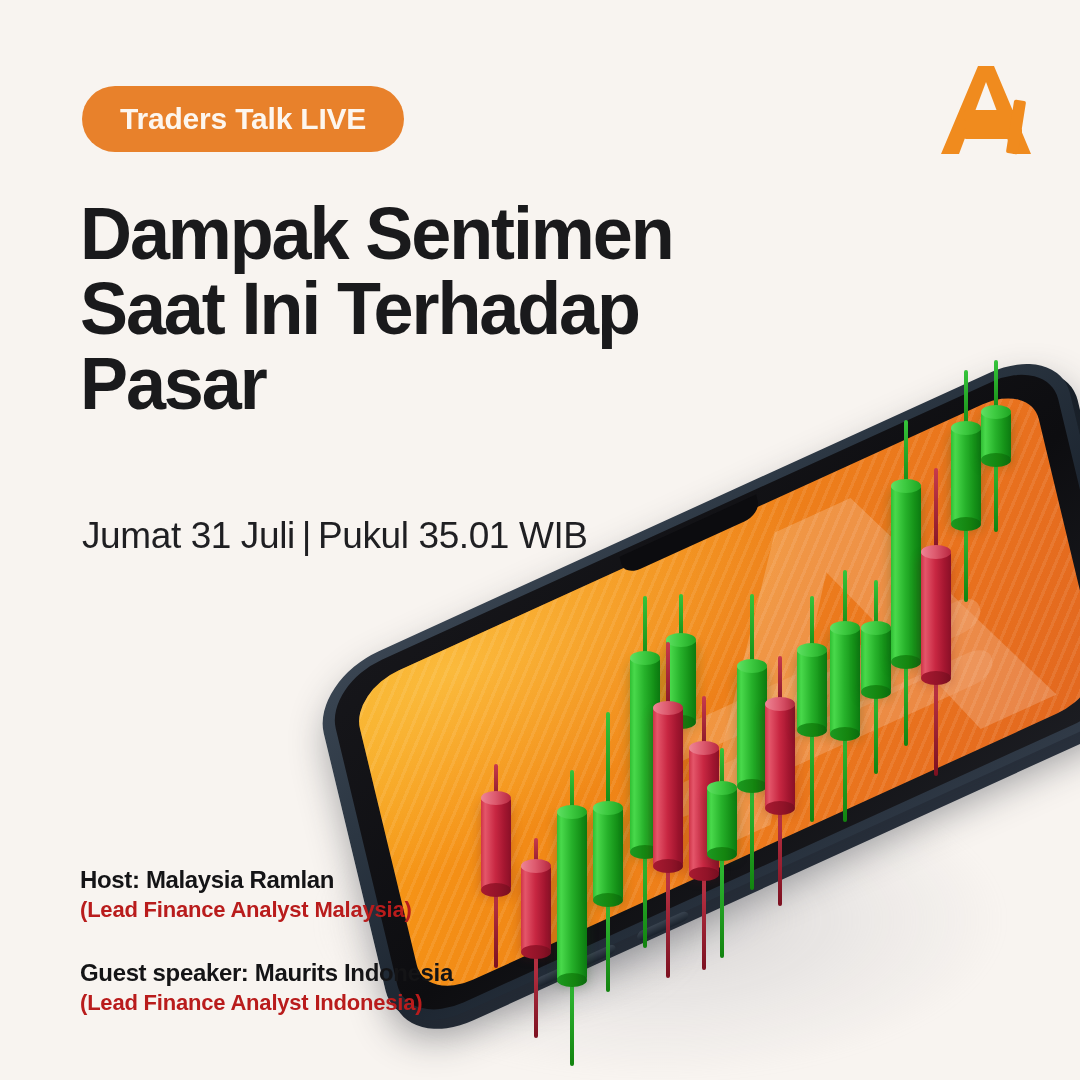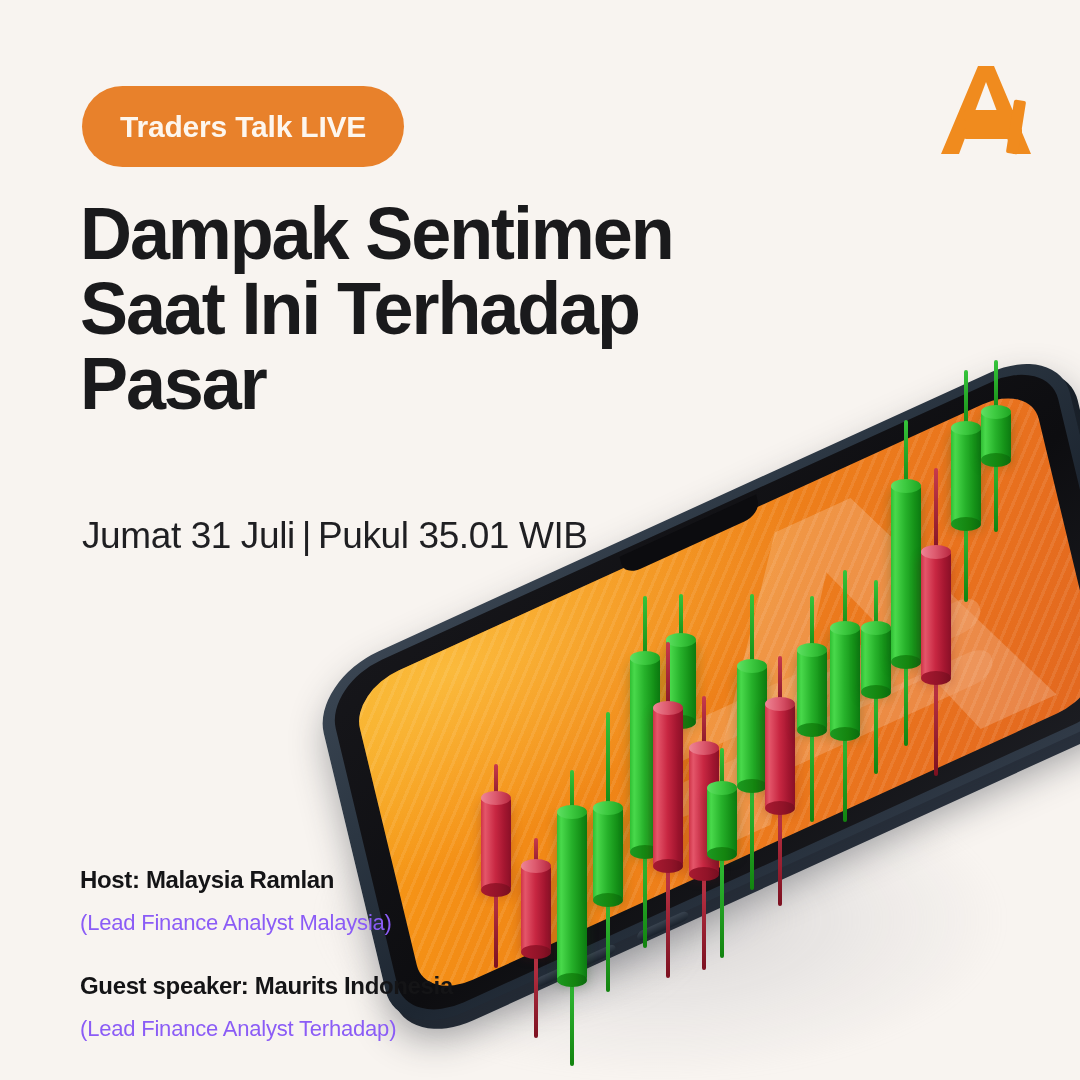--- a/index.html
+++ b/index.html
@@ -149,21 +149,21 @@
     box-shadow:0 5px 12px rgba(100,20,30,.3);
   }
   .r .body3d .cap  { background:linear-gradient(90deg,#EE8595 0%, #DE5C70 45%, #B82740 100%); }
   .r .body3d .base { background:linear-gradient(90deg,#A81A31 0%, #911328 60%, #770E20 100%); }
   .r .wick { background:linear-gradient(180deg,#C83A4C,#7C1020); }
 
   
   .badge {
     position:absolute;
     left:82px; top:86px;
-    height:81px;
+    height:66px;
     padding:0 38px;
     display:flex; align-items:center;
     background:#E8812B;
     border-radius:999px;
     color:#FDF6EE;
     font-size:30px;
     font-weight:700;
     letter-spacing:-.2px;
     white-space:nowrap;
   }
@@ -199,25 +199,25 @@
     width:520px;
   }
   .p-name {
     color:#141416;
     font-size:24px;
     font-weight:700;
     letter-spacing:-.35px;
     white-space:nowrap;
   }
   .p-role {
-    color:#8b5cf6;
+    color:#b91c1c;
     font-size:22px;
-    font-weight:400;
+    font-weight:700;
     letter-spacing:-.2px;
-    margin-top:16px;
+    margin-top:3px;
     white-space:nowrap;
   }
   .p-gap { height:36px; }
 
   .brand-logo {
     position:absolute;
     right:42px; top:60px;
     width:104px; height:100px;
   }
 </style>
@@ -407,21 +407,21 @@
 
   <div class="datetime">
     <span>Jumat 31 Juli</span><span class="sep">|</span><span>Pukul 35.01 WIB</span>
   </div>
 
   <div class="people">
     <div class="p-name">Host: Malaysia Ramlan</div>
     <div class="p-role">(Lead Finance Analyst Malaysia)</div>
     <div class="p-gap"></div>
     <div class="p-name">Guest speaker: Maurits Indonesia</div>
-    <div class="p-role">(Lead Finance Analyst Terhadap)</div>
+    <div class="p-role">(Lead Finance Analyst Indonesia)</div>
   </div>
 
   <svg class="brand-logo" viewBox="0 0 104 100">
     <path d="M44 6 L60 6 L97 94 L79 94 L70 70 L34 70 L25 94 L7 94 Z
              M40 54 L64 54 L52 22 Z" fill="#F08B1E"></path>
     <rect x="30" y="50" width="58" height="11" rx="2" fill="#F08B1E"></rect>
     <rect x="30" y="68" width="58" height="11" rx="2" fill="#F08B1E"></rect>
     <rect x="76" y="40" width="12" height="54" rx="2" fill="#F08B1E" transform="rotate(9 82 67)"></rect>
   </svg>
 

